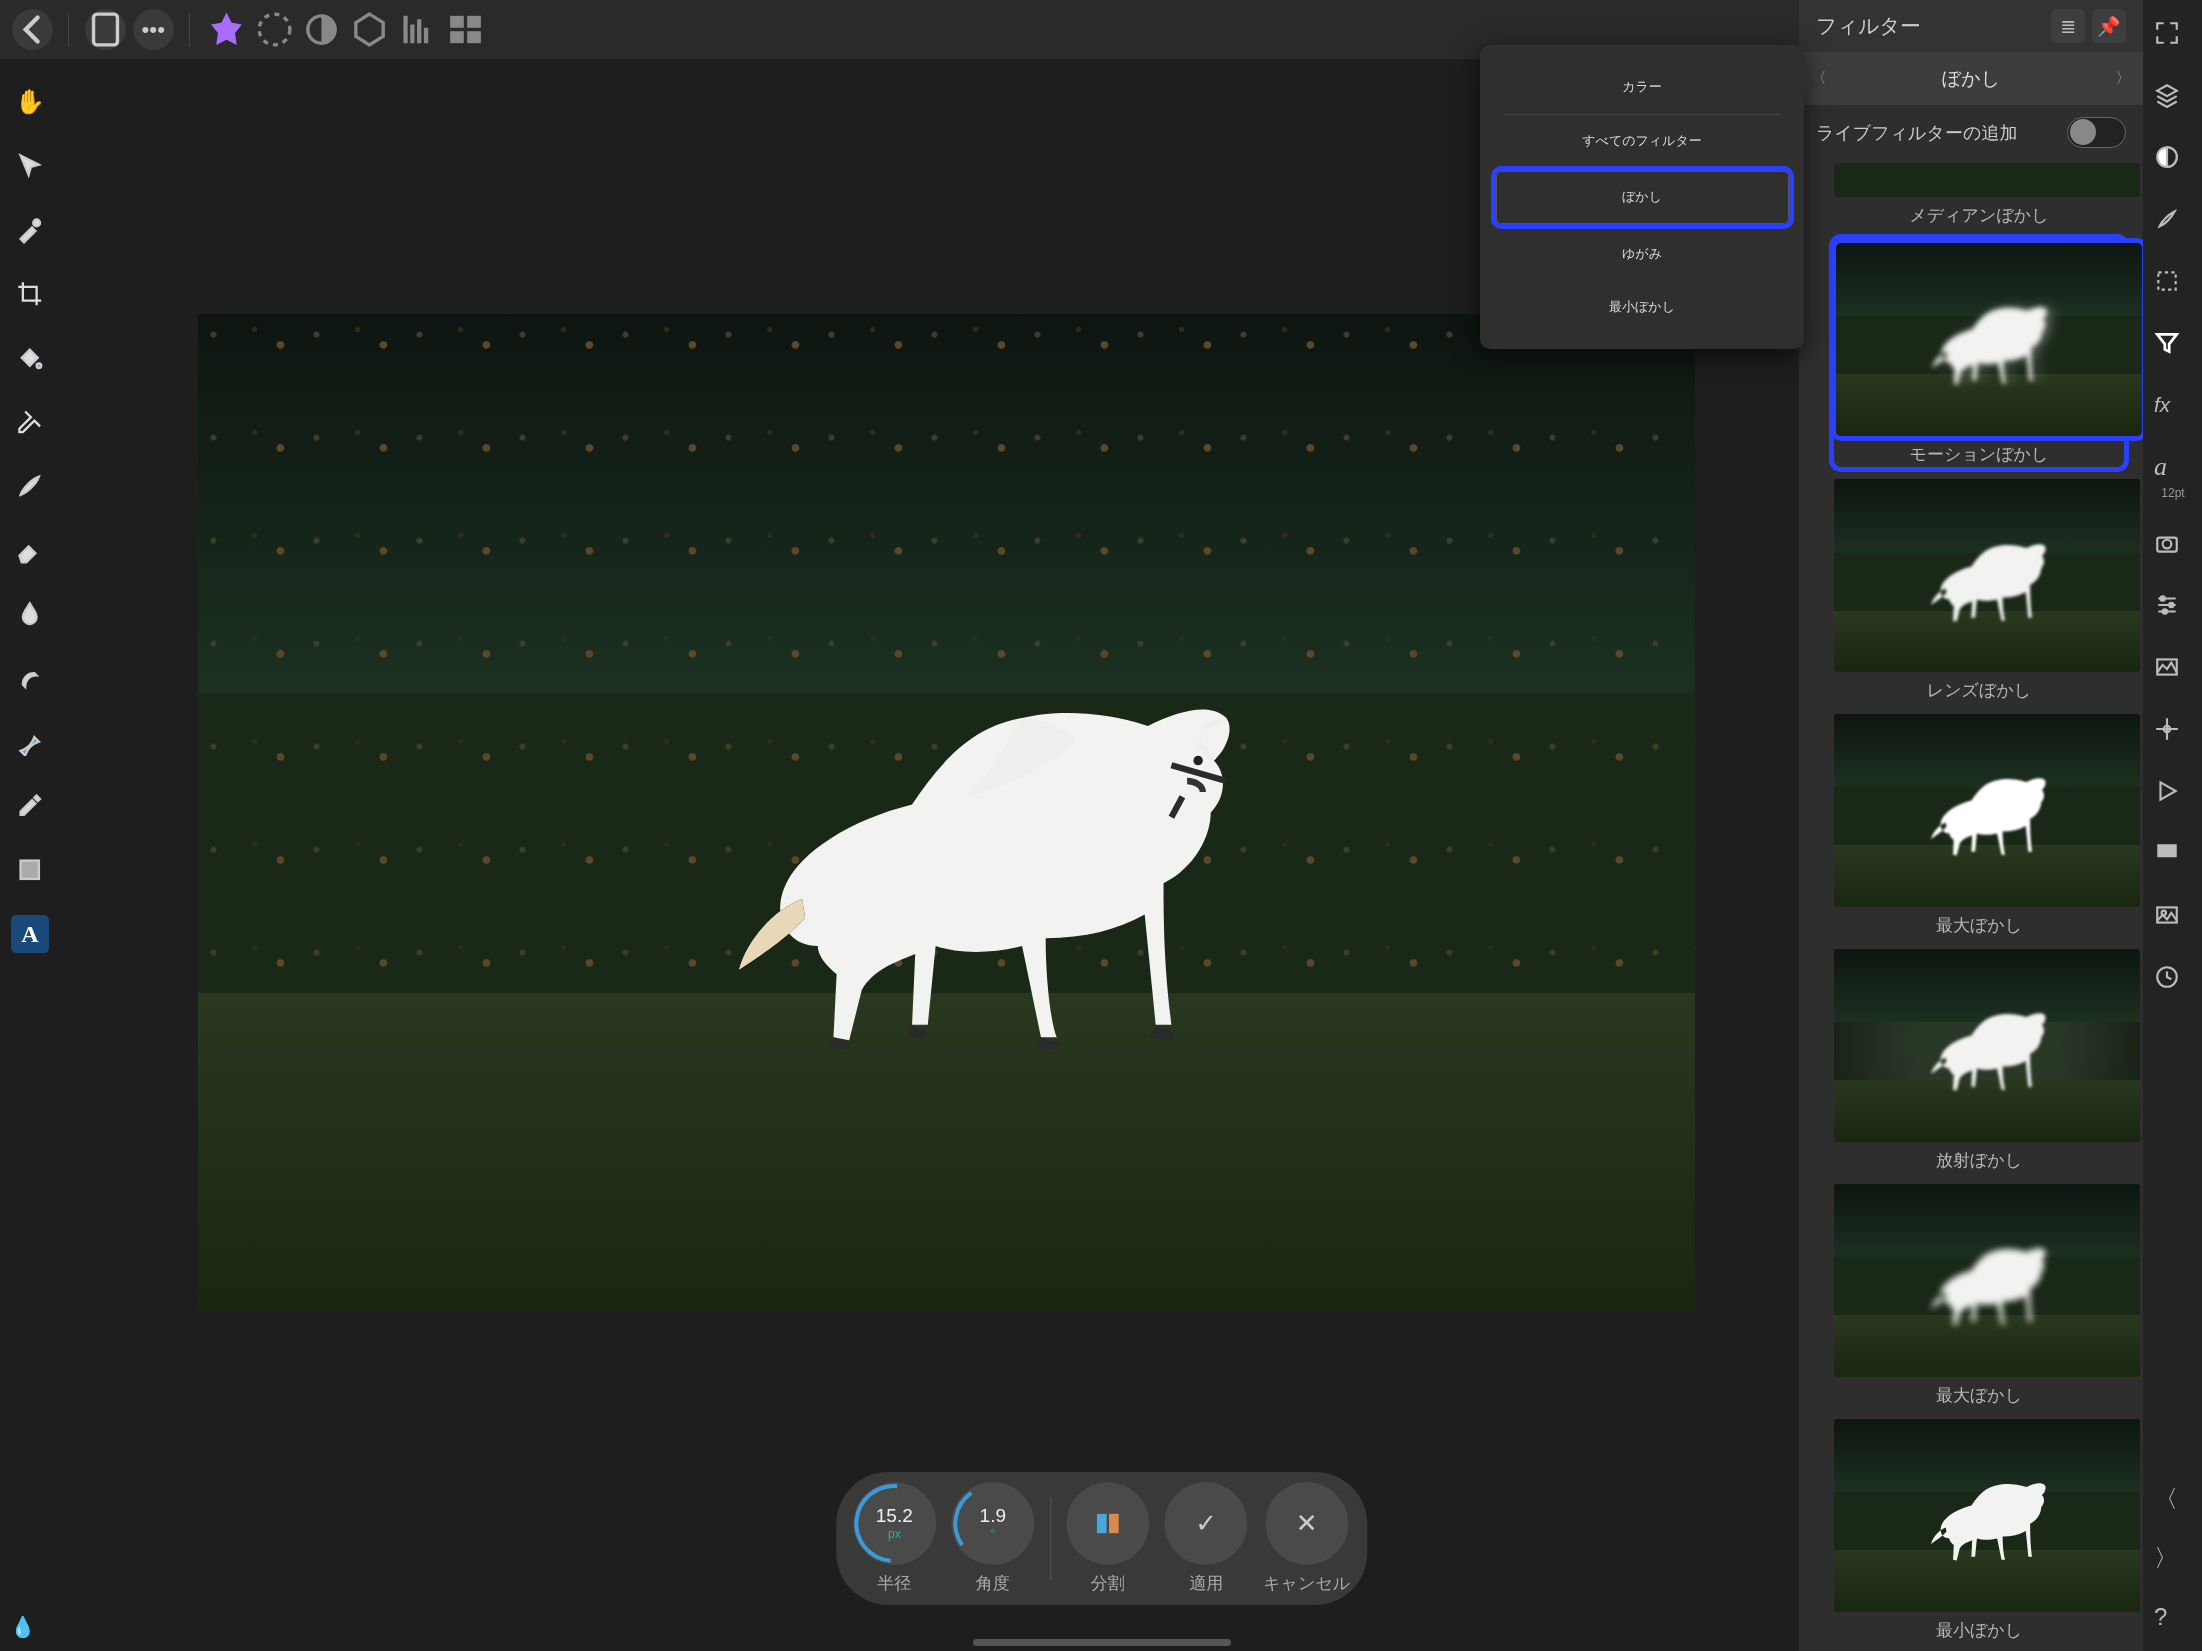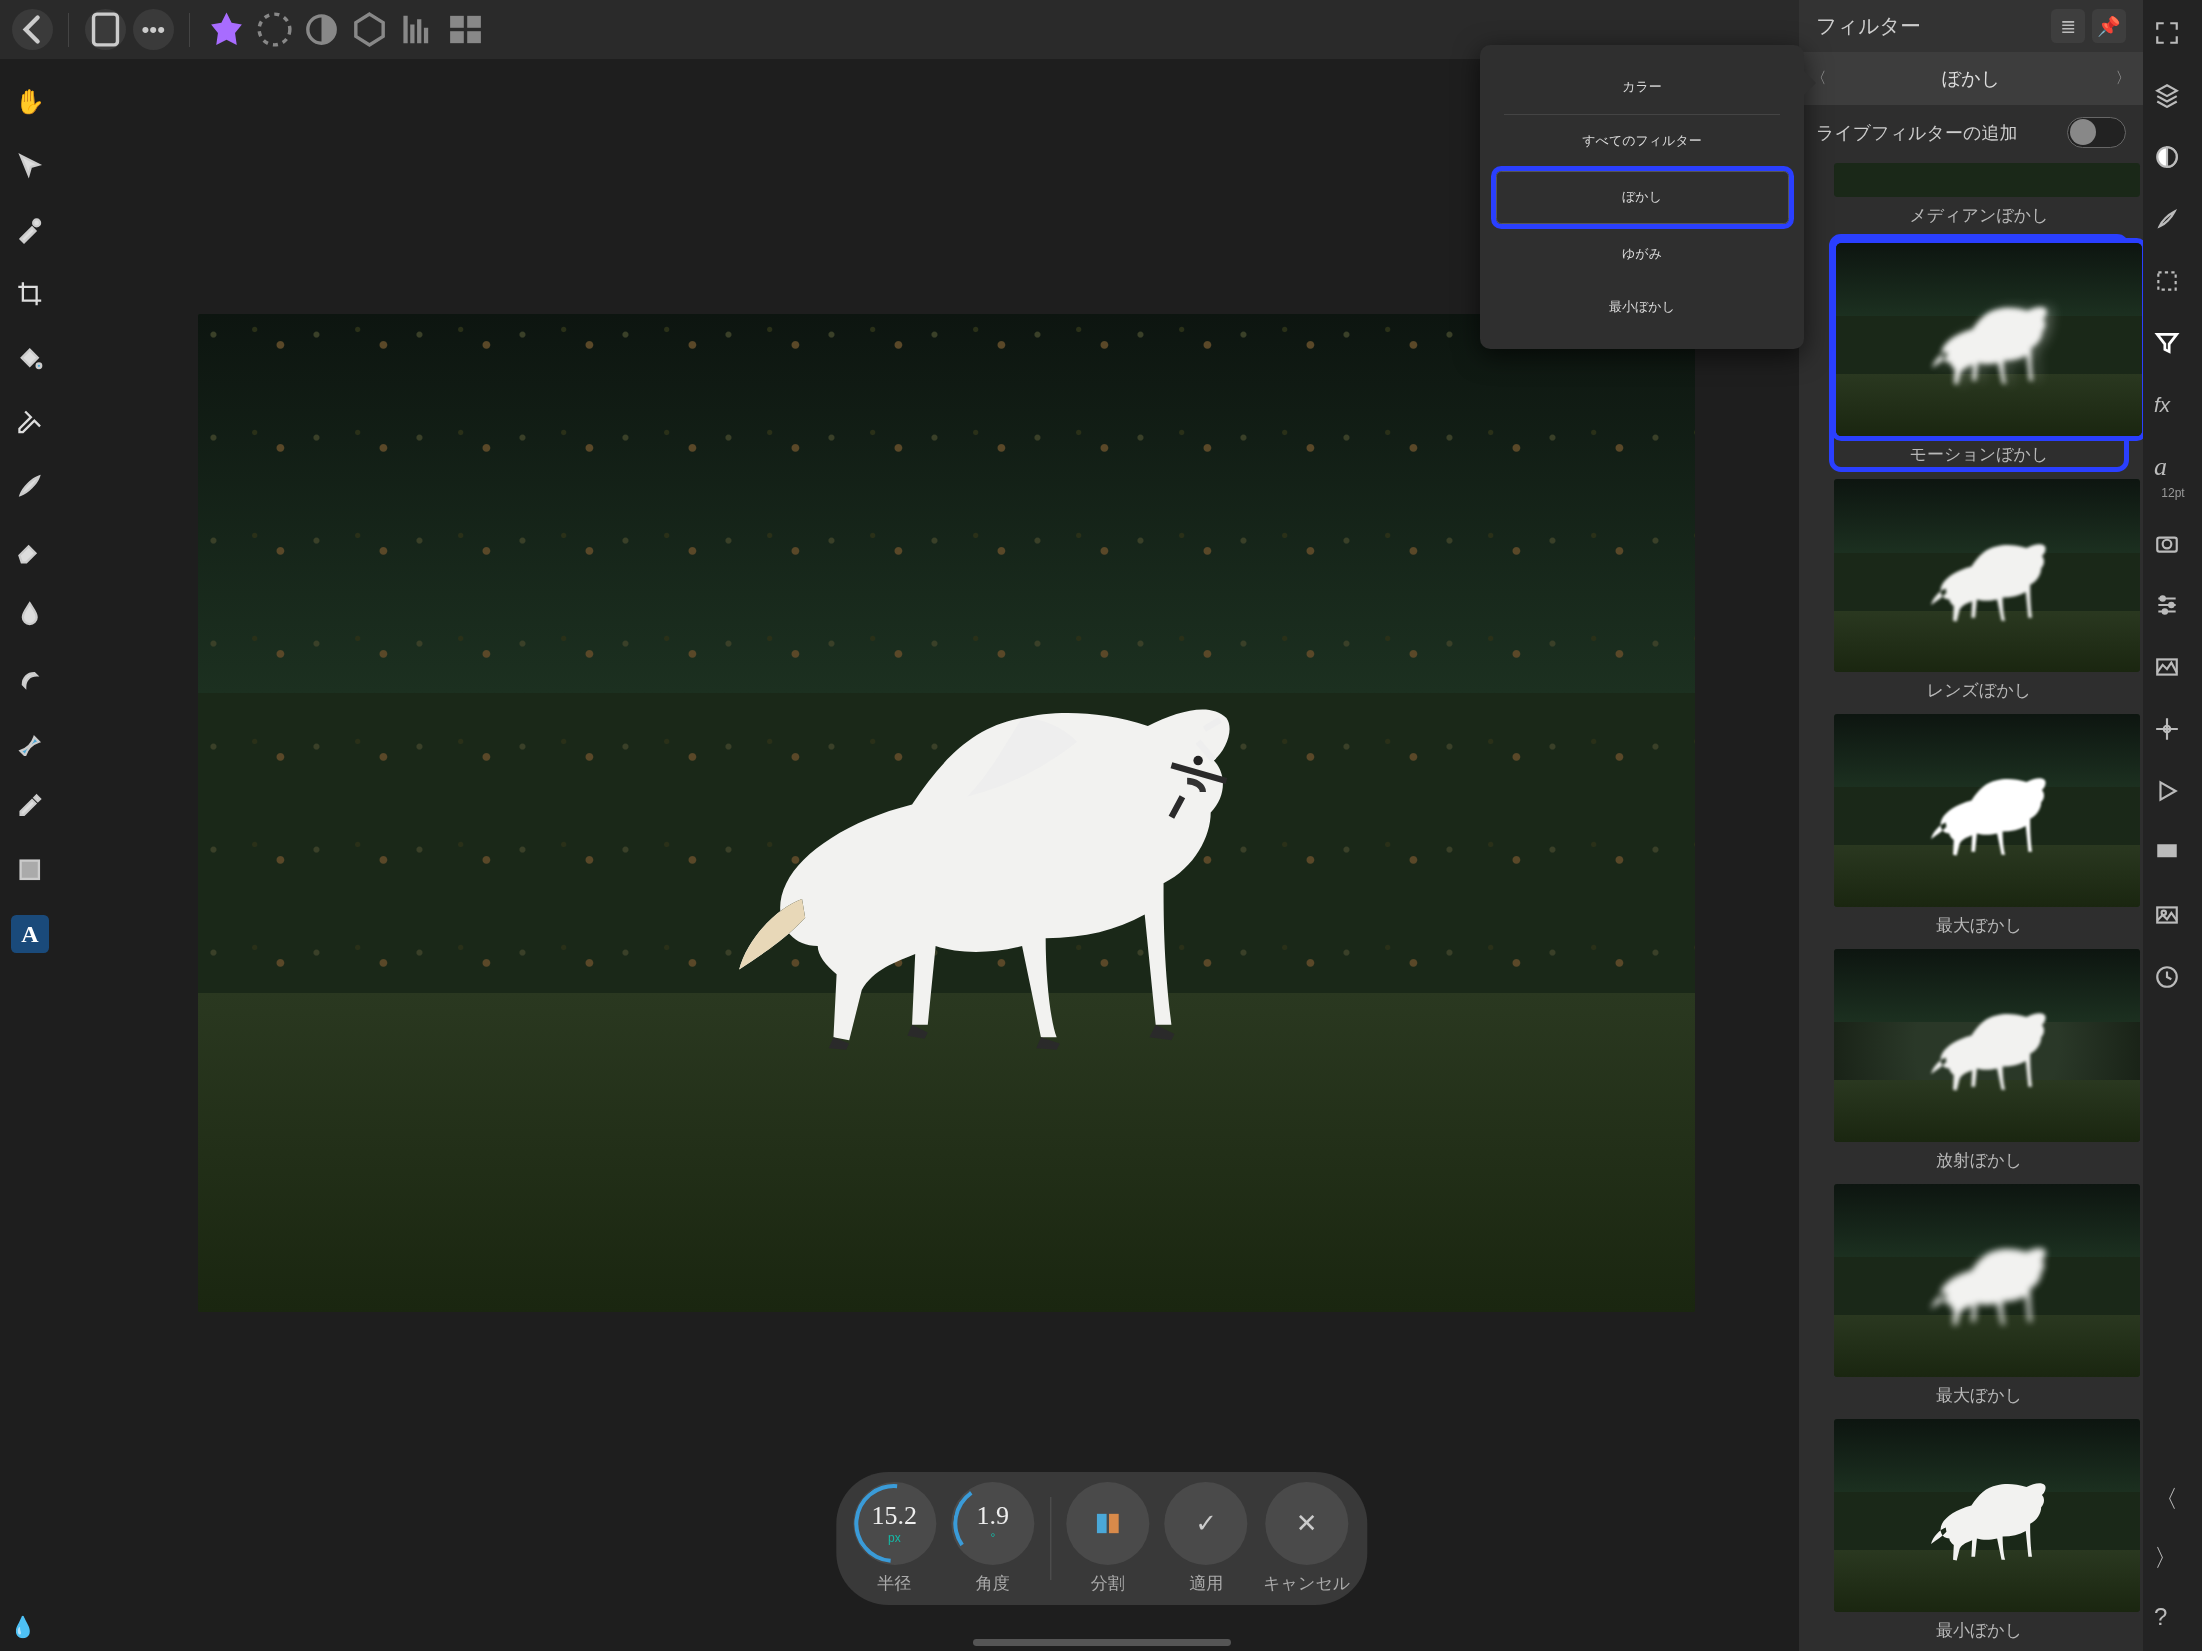--- a/index.html
+++ b/index.html
@@ -74,21 +74,21 @@
   }
   .ctrl-knob {
     width: 83px; height: 83px; border-radius: 50%;
     background: #4a4a4a;
     display: flex; flex-direction: column; align-items: center; justify-content: center;
     position: relative;
   }
   .ctrl-knob .arc { position:absolute; top:1.7px; left:1.7px; width:79px; height:79px; border-radius:50%;
      border: 4.3px solid transparent; border-top-color:#3a9bd8; border-left-color:#3a9bd8;
      transform: rotate(-40deg); }
-  .ctrl-knob .val { font-size: 26px; color:#eee;font-family:Liberation Serif, serif; }
+  .ctrl-knob .val { font-size: 19px; color:#eee; }
   .ctrl-knob .unit { font-size: 12px; color:#14b8a6; }
   .ctrl-btn {
     width: 83px; height: 83px; border-radius: 50%; background:#4a4a4a;
     display:flex; align-items:center; justify-content:center; font-size:26px; color:#ccc;
   }
   .ctrl-label { text-align:center; font-size:17px; color:#aaa; margin-top:6.9px; }
   .ctrl-group { display:flex; flex-direction:column; align-items:center; }
   .vsep2 { width:0.9px; height:83px; background:#555; }
 
   .scroll-bar {

